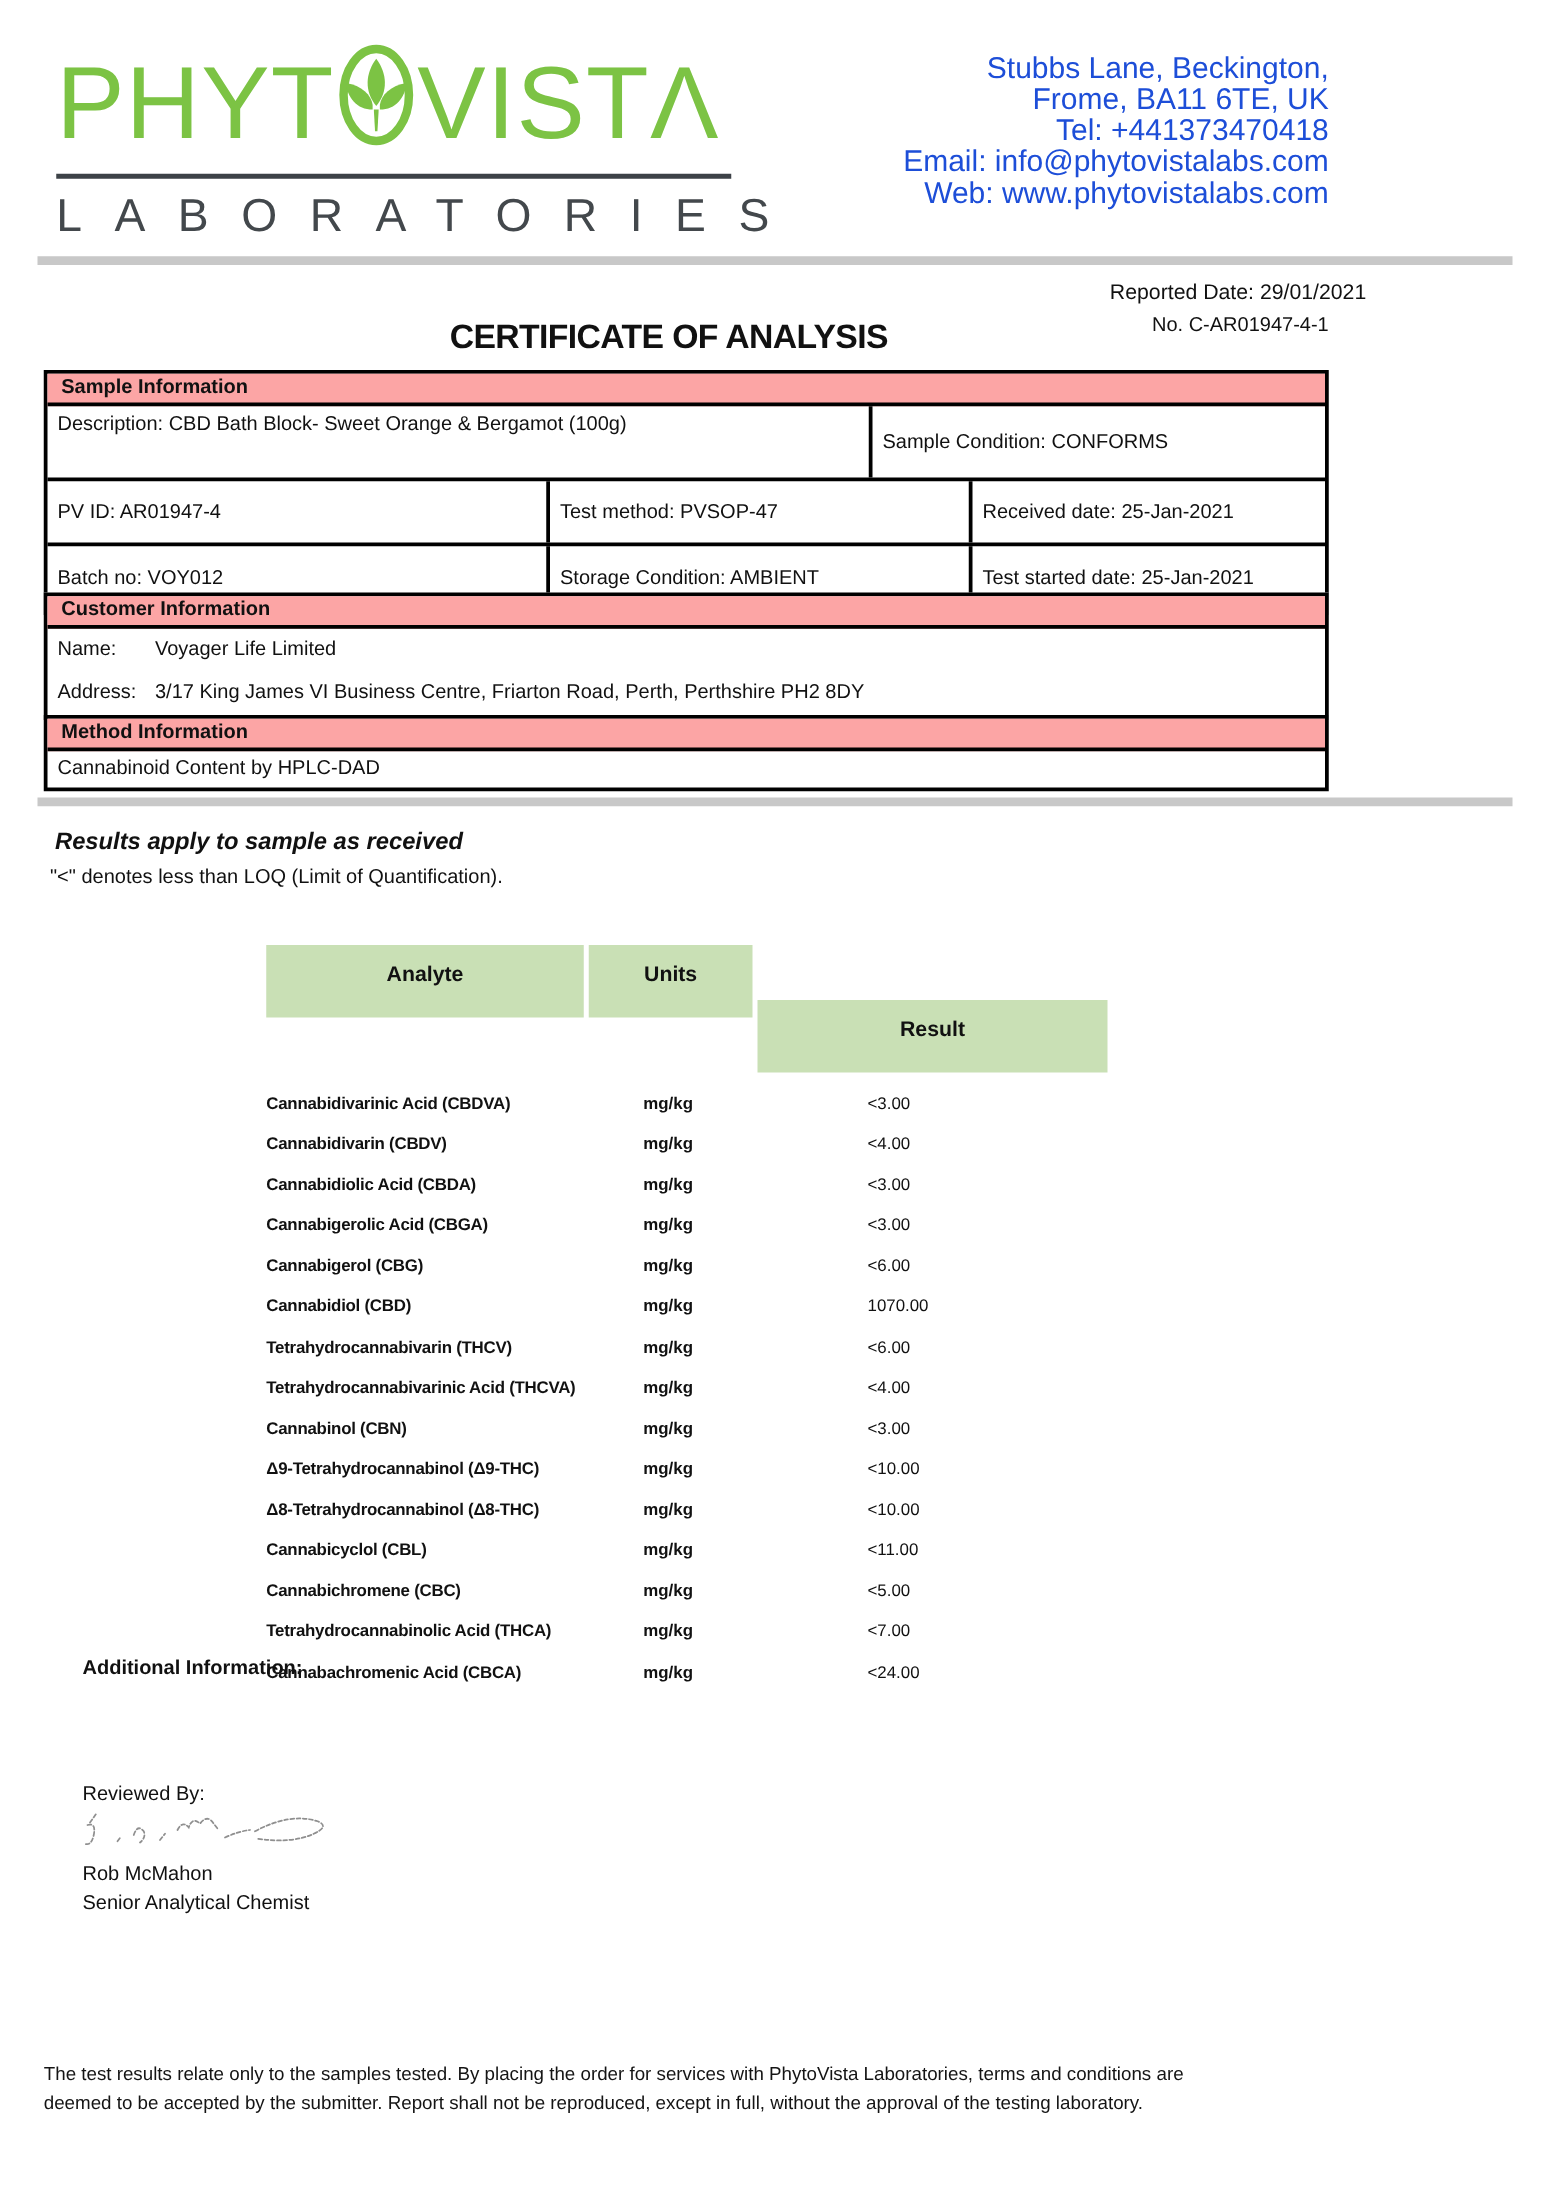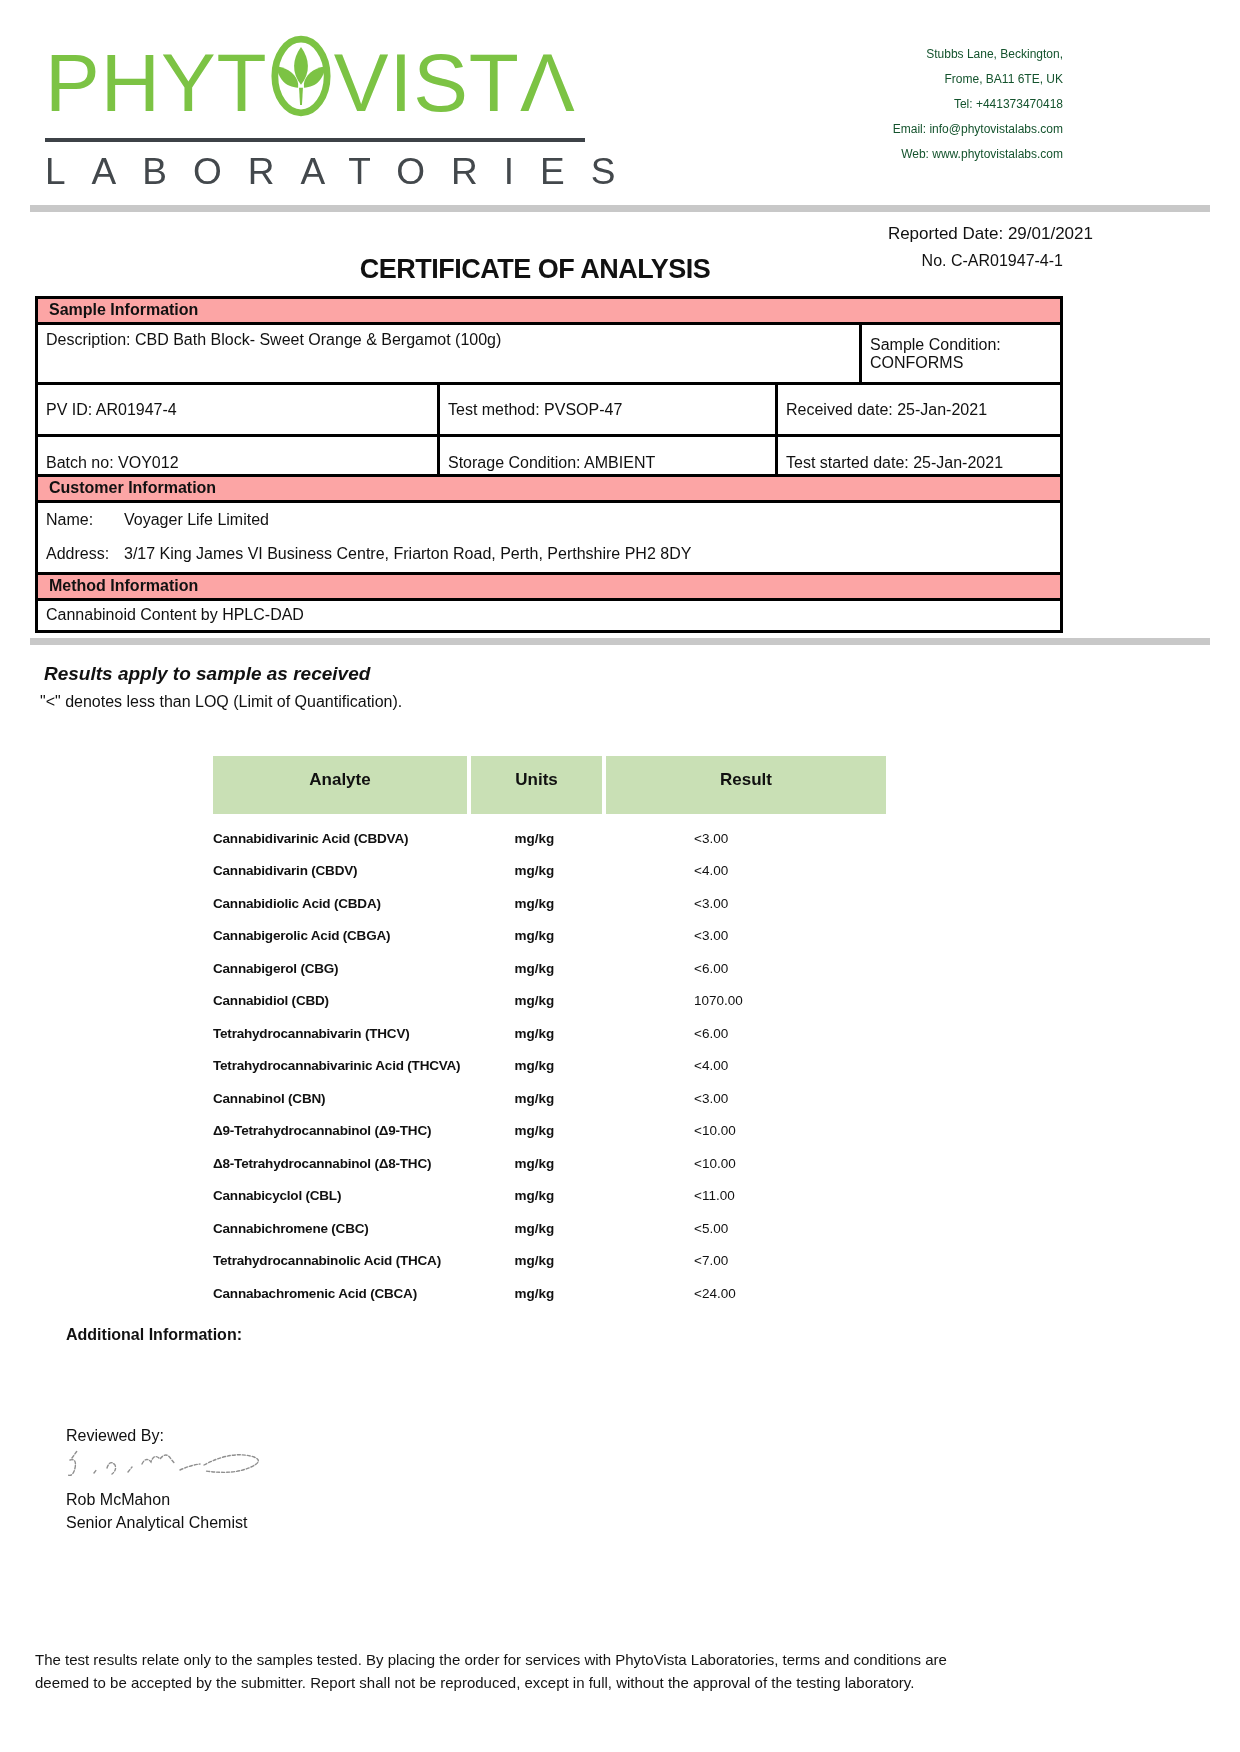--- a/index.html
+++ b/index.html
@@ -7,40 +7,40 @@
   .page{position:relative;width:1240px;height:1752px;background:#fff;overflow:hidden;}
 
   
   .logo-block{position:absolute;left:45px;top:34px;width:545px;}
   .brand-row{display:flex;align-items:center;color:#7cc344;font-size:82px;line-height:1;font-weight:400;letter-spacing:1px;}
   .brand-row .leaf{margin:0 2px;}
   .brand-underline{margin-top:7px;height:4px;background:#3d4247;width:540px;}
   .brand-sub{margin-top:9px;font-size:37px;color:#43484c;letter-spacing:26px;white-space:nowrap;}
 
   
-  .contact-block{position:absolute;right:177px;top:42px;text-align:right;font-size:12px;line-height:25px;color:#14532d;}
+  .contact-block{position:absolute;right:177px;top:42px;text-align:right;font-size:24px;line-height:25px;color:#1d4ed8;}
 
   
   .gray-bar{position:absolute;left:30px;width:1180px;height:7px;background:#c8c8c8;}
   .bar-1{top:205px;}
   .bar-2{top:638px;}
   .reported-date{position:absolute;right:147px;top:224px;font-size:17px;}
   .report-no{position:absolute;right:177px;top:252px;font-size:16px;}
   .doc-title{position:absolute;left:325px;top:254px;width:420px;text-align:center;font-size:27px;font-weight:bold;letter-spacing:-0.5px;white-space:nowrap;}
 
   
   .sec{position:absolute;left:35px;width:1028px;border:3px solid #000;box-sizing:border-box;background:#fff;}
   .sec-sample{top:296px;}
   .sec-customer{top:474px;}
   .sec-method{top:572px;}
   .sec-header{background:#fca5a5;border-bottom:3px solid #000;padding:2px 0 3px 11px;font-weight:bold;font-size:16px;}
   .row{display:flex;box-sizing:border-box;}
   .cell{box-sizing:border-box;padding:6px 8px;font-size:16px;}
   .desc-row{height:60px;border-bottom:3px solid #000;}
-  .desc-cell{width:824px;border-right:3px solid #000;}
+  .desc-cell{width:660px;border-right:3px solid #000;}
   .cond-cell{flex:1;display:flex;align-items:center;}
   .info-row{height:52px;align-items:center;}
   .info-row.mid{border-bottom:3px solid #000;}
   .c1{width:402px;border-right:3px solid #000;height:100%;display:flex;align-items:center;}
   .c2{width:338px;border-right:3px solid #000;height:100%;display:flex;align-items:center;}
   .c3{flex:1;height:100%;display:flex;align-items:center;}
   .cust-body{padding:8px 8px 10px 8px;font-size:16px;}
   .cust-line{display:flex;}
   .cust-label{width:78px;}
   .cust-line + .cust-line{margin-top:16px;}
@@ -49,21 +49,21 @@
   
   .note-italic{position:absolute;left:44px;top:663px;font-size:19px;font-weight:bold;font-style:italic;}
   .note-loq{position:absolute;left:40px;top:693px;font-size:16px;}
 
   
   .results{position:absolute;left:213px;top:756px;width:673px;}
   .res-head{display:flex;gap:4px;}
   .res-head .hcell{background:#c9e0b5;height:58px;display:flex;align-items:center;justify-content:center;font-weight:bold;font-size:17px;box-sizing:border-box;padding-bottom:10px;}
   .h-analyte{width:254px;}
   .h-units{width:131px;}
-  .h-result{width:280px;}
+  .h-result{width:280px;margin-top:44px;}
   .res-body{margin-top:8px;}
   .res-row{display:flex;height:32.5px;align-items:center;}
   .r-analyte{width:254px;font-size:13.5px;font-weight:bold;letter-spacing:-0.2px;}
   .r-units{width:135px;text-align:center;font-size:13.5px;font-weight:bold;}
   .r-result{width:284px;padding-left:92px;box-sizing:border-box;font-size:13.5px;}
 
   
   .additional-info{position:absolute;left:66px;top:1326px;font-size:16px;font-weight:bold;}
   .reviewed-by{position:absolute;left:66px;top:1427px;font-size:16px;}
   .signature{position:absolute;left:62px;top:1446px;}

